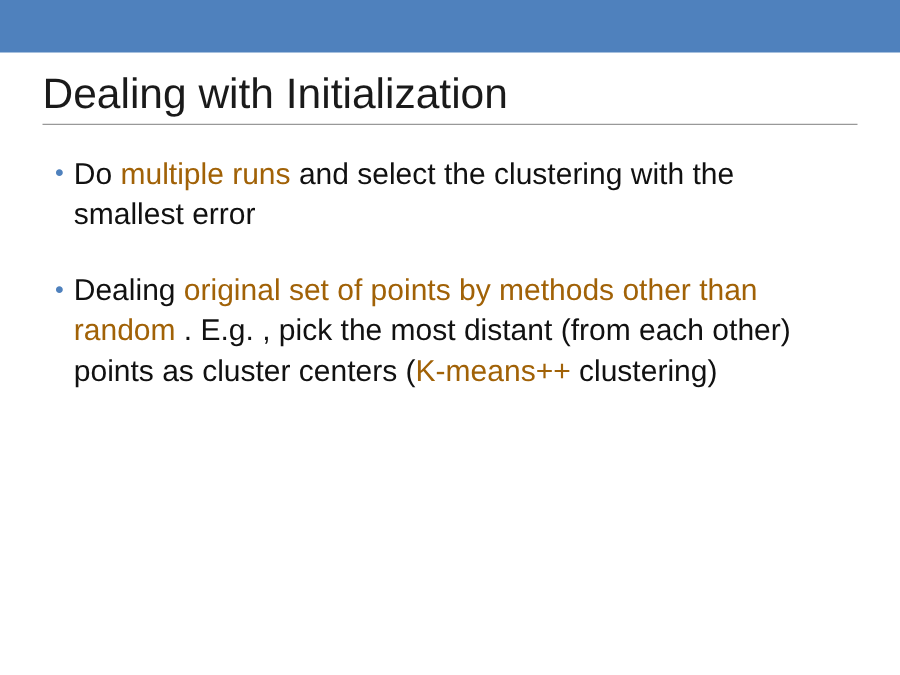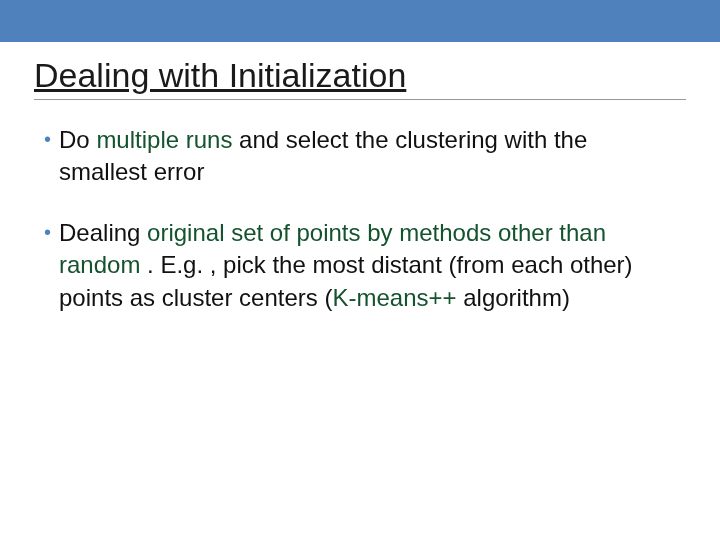--- a/index.html
+++ b/index.html
@@ -14,21 +14,20 @@
   .top-bar {
     width: 100%;
     height: 42px;
     background: #4f81bd;
   }
   .title {
     font-size: 34px;
     color: #1a1a1a;
     margin: 14px 0 4px 34px;
     font-weight: normal;
-    text-decoration: underline;
   }
   .title-rule {
     margin: 0 34px 24px 34px;
     border: none;
     border-bottom: 1px solid #999;
   }
   .content {
     margin: 0 44px 0 44px;
   }
   .bullet-item {
@@ -42,33 +41,33 @@
     line-height: 30px;
     margin-right: 8px;
     flex: 0 0 auto;
   }
   .bullet-text {
     font-size: 24px;
     line-height: 1.35;
     color: #111;
   }
   .blue {
-    color: #14532d;
+    color: #a16207;
   }
 </style>
 </head>
 <body>
 
 <div class="top-bar"></div>
 
 <h1 class="title">Dealing with Initialization</h1>
 <hr class="title-rule">
 
 <div class="content">
   <div class="bullet-item">
     <span class="bullet-dot">•</span>
     <span class="bullet-text"><span>Do </span><span class="blue">multiple runs</span><span> and select the clustering with the smallest error</span></span>
   </div>
   <div class="bullet-item">
     <span class="bullet-dot">•</span>
-    <span class="bullet-text"><span>Dealing </span><span class="blue">original set of  points by methods other than random</span><span> . E.g. ,  pick the most distant (from each other) points as cluster centers (</span><span class="blue">K-means++</span><span> algorithm)</span></span>
+    <span class="bullet-text"><span>Dealing </span><span class="blue">original set of  points by methods other than random</span><span> . E.g. ,  pick the most distant (from each other) points as cluster centers (</span><span class="blue">K-means++</span><span> clustering)</span></span>
   </div>
 </div>
 
 </body></html>

